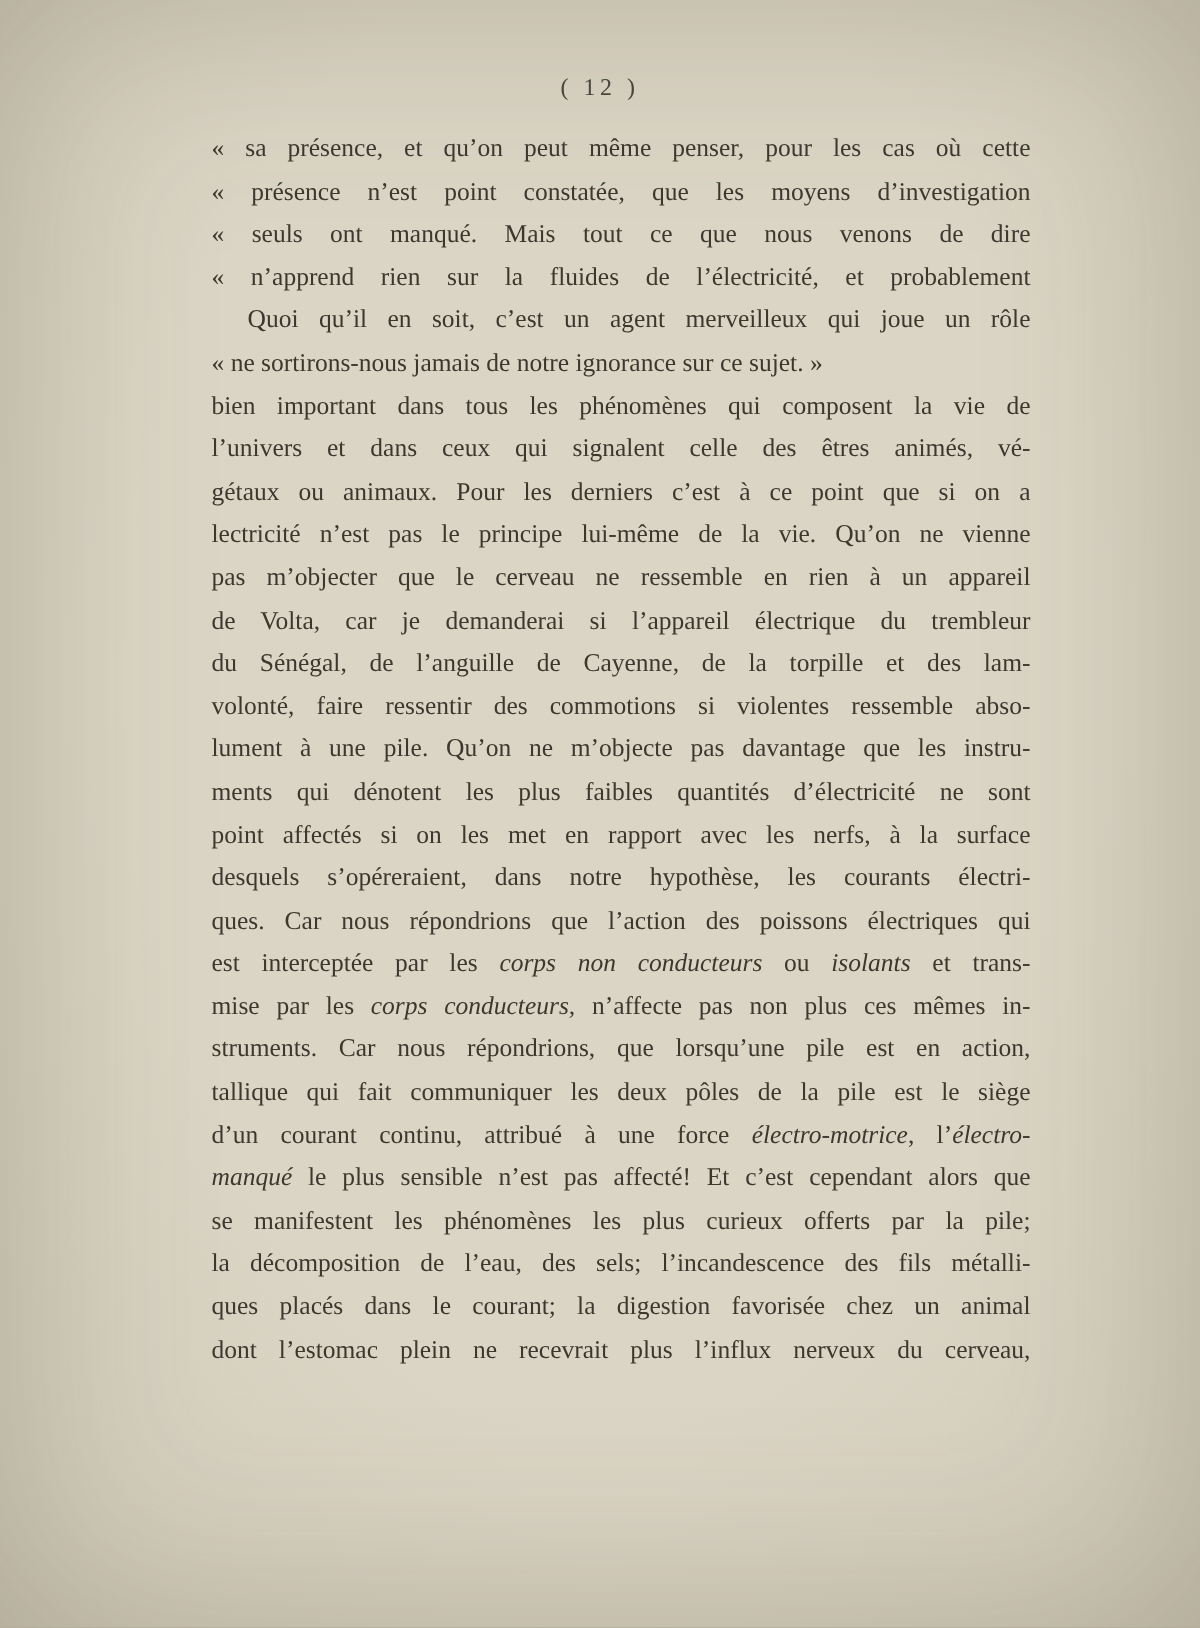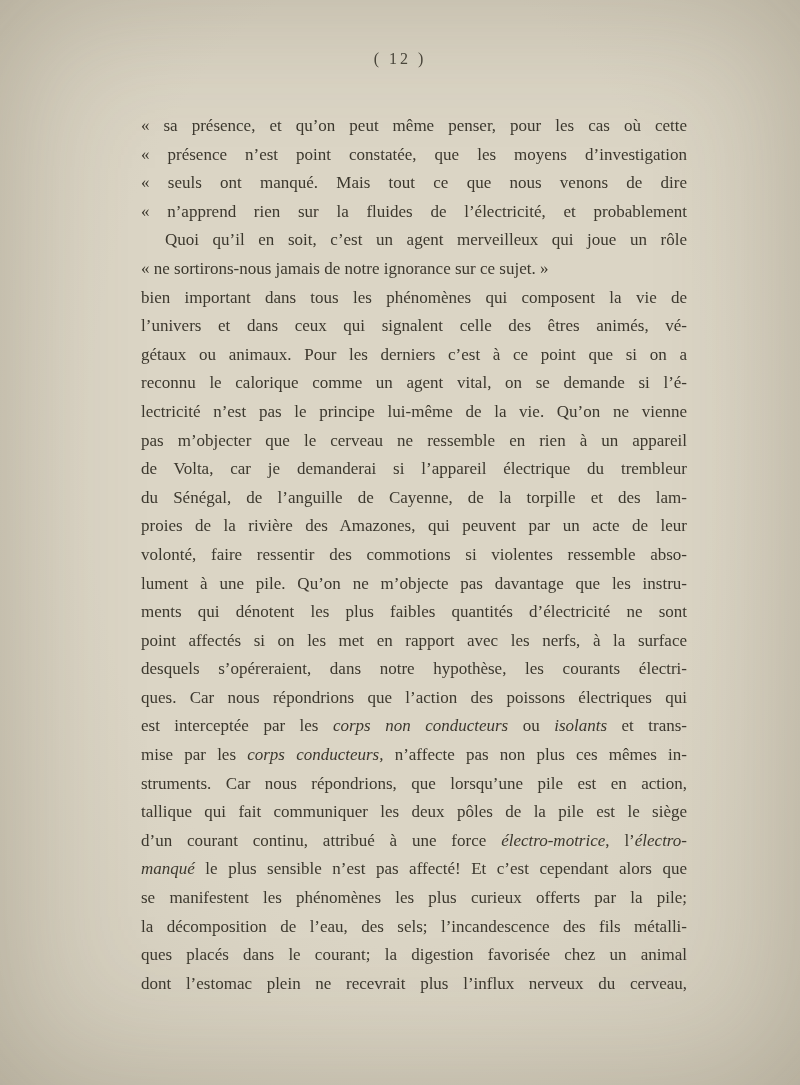--- a/index.html
+++ b/index.html
@@ -19,21 +19,21 @@
     top: 50px;
     left: 0;
     width: 100%;
     text-align: center;
     font-size: 16px;
     letter-spacing: 3px;
     color: #4a463b;
   }
   .text-block {
     position: absolute;
-    top: 112px;
+    top: 85px;
     left: 141px;
     width: 546px;
     font-size: 17px;
     line-height: 28.6px;
   }
   .line {
     text-align: justify;
     text-align-last: justify;
   }
   .line.end { text-align-last: left; }
@@ -48,26 +48,24 @@
   <div class="text-block">
       <div class="line"><span>« sa présence, et qu’on peut même penser, pour les cas où cette</span></div>
       <div class="line"><span>« présence n’est point constatée, que les moyens d’investigation</span></div>
       <div class="line"><span>« seuls ont manqué. Mais tout ce que nous venons de dire</span></div>
       <div class="line"><span>« n’apprend rien sur la fluides de l’électricité, et probablement</span></div>
       <div class="line indent"><span>Quoi qu’il en soit, c’est un agent merveilleux qui joue un rôle</span></div>
       <div class="line end"><span>« ne sortirons-nous jamais de notre ignorance sur ce sujet. »</span></div>
       <div class="line"><span>bien important dans tous les phénomènes qui composent la vie de</span></div>
       <div class="line"><span>l’univers et dans ceux qui signalent celle des êtres animés, vé-</span></div>
       <div class="line"><span>gétaux ou animaux. Pour les derniers c’est à ce point que si on a</span></div>
-      <div class="line"><span>reconnu le calorique comme un agent vital, on se demande si l’é-</span></div>
       <div class="line"><span>lectricité n’est pas le principe lui-même de la vie. Qu’on ne vienne</span></div>
       <div class="line"><span>pas m’objecter que le cerveau ne ressemble en rien à un appareil</span></div>
       <div class="line"><span>de Volta, car je demanderai si l’appareil électrique du trembleur</span></div>
       <div class="line"><span>du Sénégal, de l’anguille de Cayenne, de la torpille et des lam-</span></div>
-      <div class="line"><span>proies de la rivière des Amazones, qui peuvent par un acte de leur</span></div>
       <div class="line"><span>volonté, faire ressentir des commotions si violentes ressemble abso-</span></div>
       <div class="line"><span>lument à une pile. Qu’on ne m’objecte pas davantage que les instru-</span></div>
       <div class="line"><span>ments qui dénotent les plus faibles quantités d’électricité ne sont</span></div>
       <div class="line"><span>point affectés si on les met en rapport avec les nerfs, à la surface</span></div>
       <div class="line"><span>desquels s’opéreraient, dans notre hypothèse, les courants électri-</span></div>
       <div class="line"><span>ques. Car nous répondrions que l’action des poissons électriques qui</span></div>
       <div class="line"><span>est interceptée par les </span><span class="it">corps non conducteurs</span><span> ou </span><span class="it">isolants</span><span> et trans-</span></div>
       <div class="line"><span>mise par les </span><span class="it">corps conducteurs,</span><span> n’affecte pas non plus ces mêmes in-</span></div>
       <div class="line"><span>struments. Car nous répondrions, que lorsqu’une pile est en action,</span></div>
       <div class="line"><span>tallique qui fait communiquer les deux pôles de la pile est le siège</span></div>

